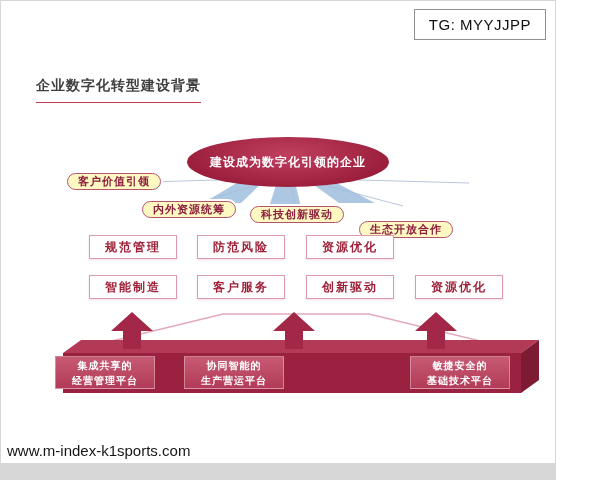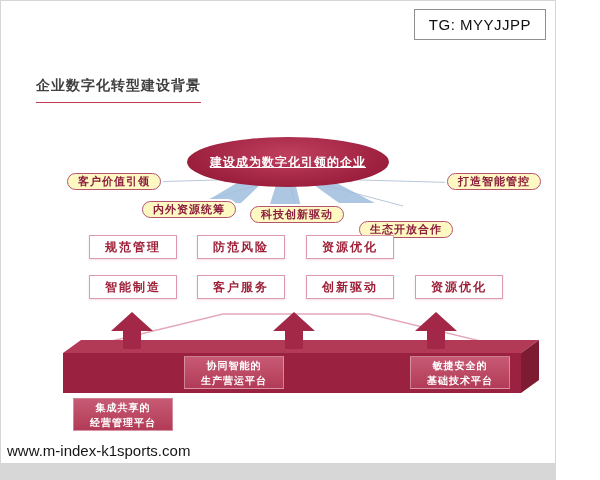--- a/index.html
+++ b/index.html
@@ -48,21 +48,20 @@
     border-radius: 50%;
     background: radial-gradient(ellipse at 50% 35%, #bf3f5e 0%, #9d1f3e 70%, #8a1733 100%);
     display: flex;
     align-items: center;
     justify-content: center;
     color: #ffffff;
     font-size: 12px;
     font-weight: bold;
     letter-spacing: 1px;
     z-index: 3;
-    text-decoration: underline;
   }
   .pill {
     position: absolute;
     background: #fef9c3;
     border: 1px solid #b5536f;
     border-radius: 11px;
     color: #8d1f3e;
     font-size: 11px;
     font-weight: bold;
     padding: 0 10px;
@@ -107,21 +106,21 @@
     border: 1px solid rgba(255,255,255,0.35);
     color: #ffffff;
     font-size: 10px;
     font-weight: bold;
     text-align: center;
     line-height: 1.45;
     padding-top: 2px;
     letter-spacing: 1px;
     z-index: 5;
   }
-  .p1 { left: 72px; margin-top: 42px; }
+  .p1 { left: 54px; }
   .p2 { left: 183px; }
   .p3 { left: 296px; }
   .p4 { left: 409px; }
   .site-watermark {
     position: absolute;
     left: 6px;
     top: 441px;
     font-size: 15px;
     color: #161616;
     z-index: 6;
@@ -174,21 +173,20 @@
       <polygon points="284,348 284,330 272,330 293,311 314,330 302,330 302,348"></polygon>
       <polygon points="426,348 426,330 414,330 435,311 456,330 444,330 444,348"></polygon>
     </g>
   </svg>
 
   <div class="vision-ellipse">
     <span>建设成为数字化引领的企业</span>
   </div>
 
   <div class="pill pill-1">客户价值引领</div>
-  <div class="pill pill-2">打造智能管控</div>
   <div class="pill pill-3">内外资源统筹</div>
   <div class="pill pill-4">科技创新驱动</div>
   <div class="pill pill-5">生态开放合作</div>
 
   <div class="cap-box r1 c1">规范管理</div>
   <div class="cap-box r1 c2">防范风险</div>
   <div class="cap-box r1 c3">资源优化</div>
   <div class="cap-box r2 c1">智能制造</div>
   <div class="cap-box r2 c2">客户服务</div>
   <div class="cap-box r2 c3">创新驱动</div>

